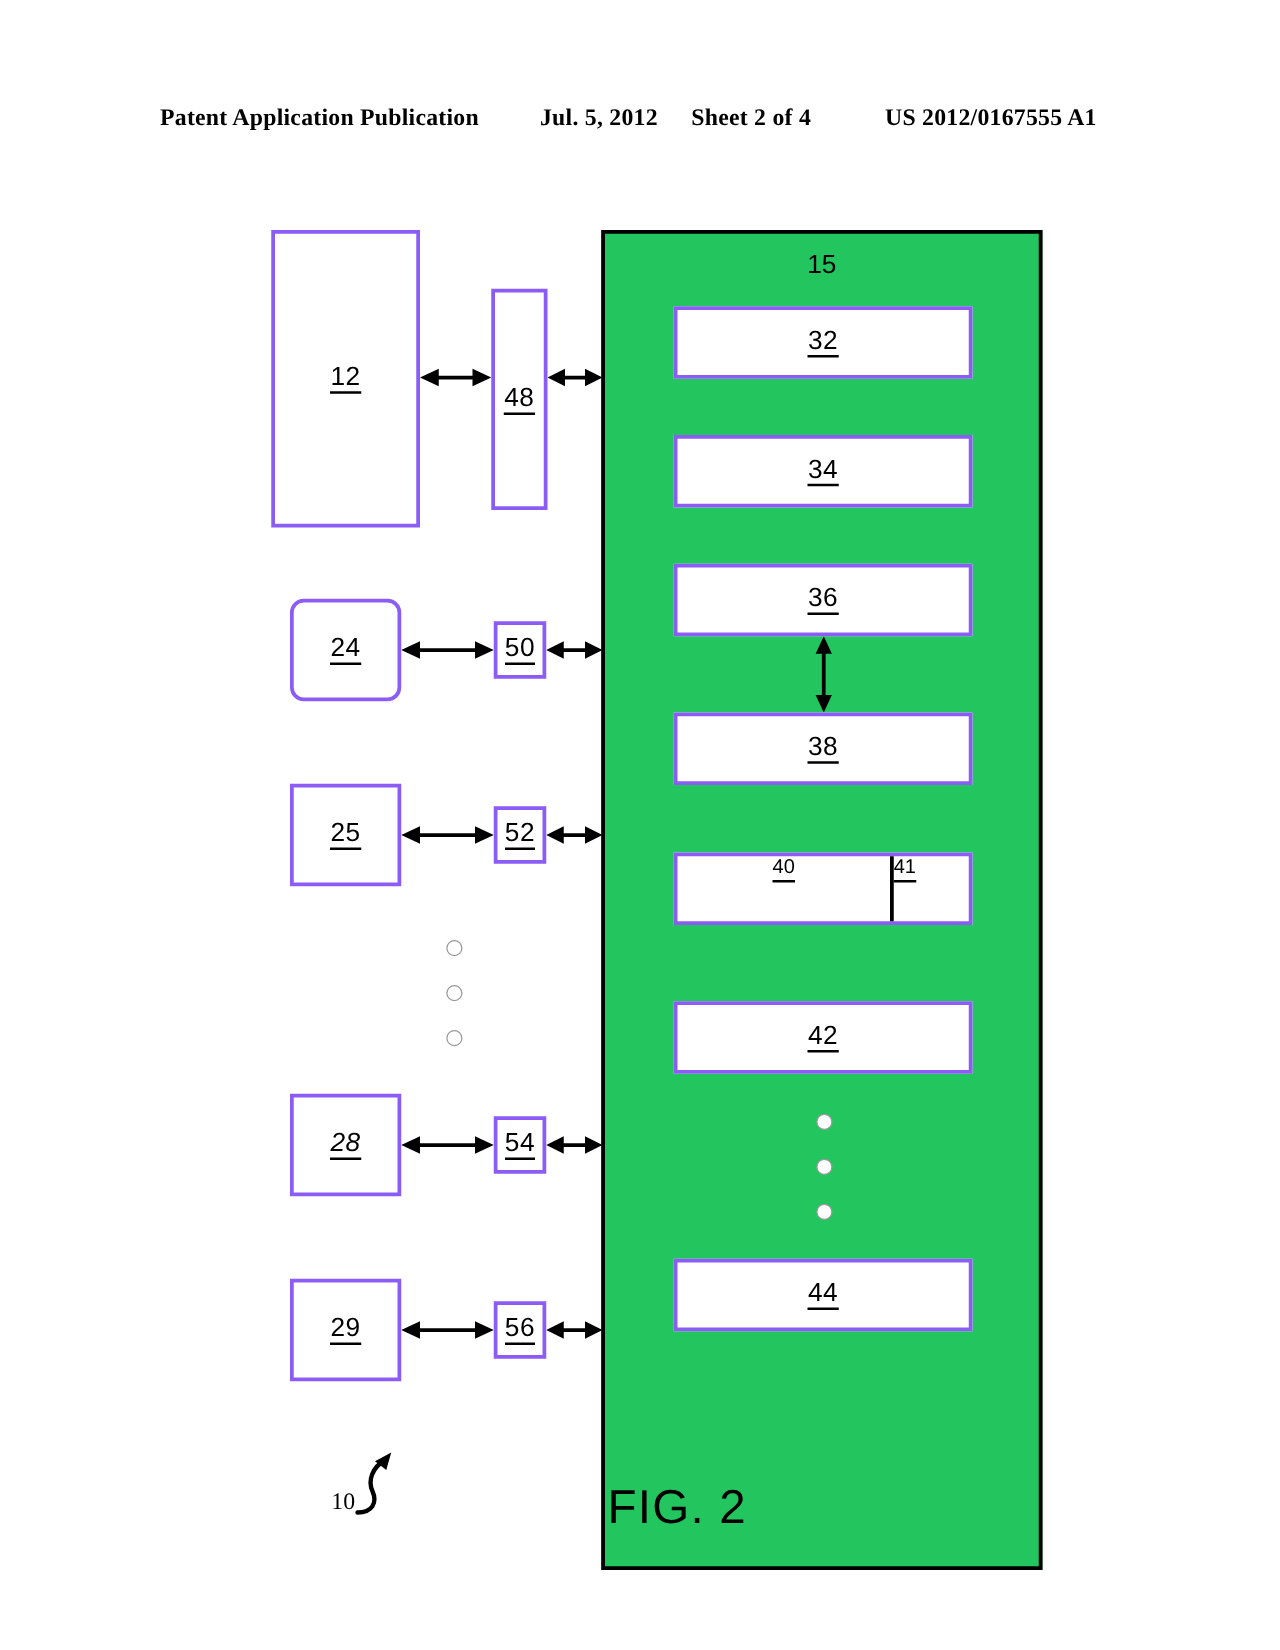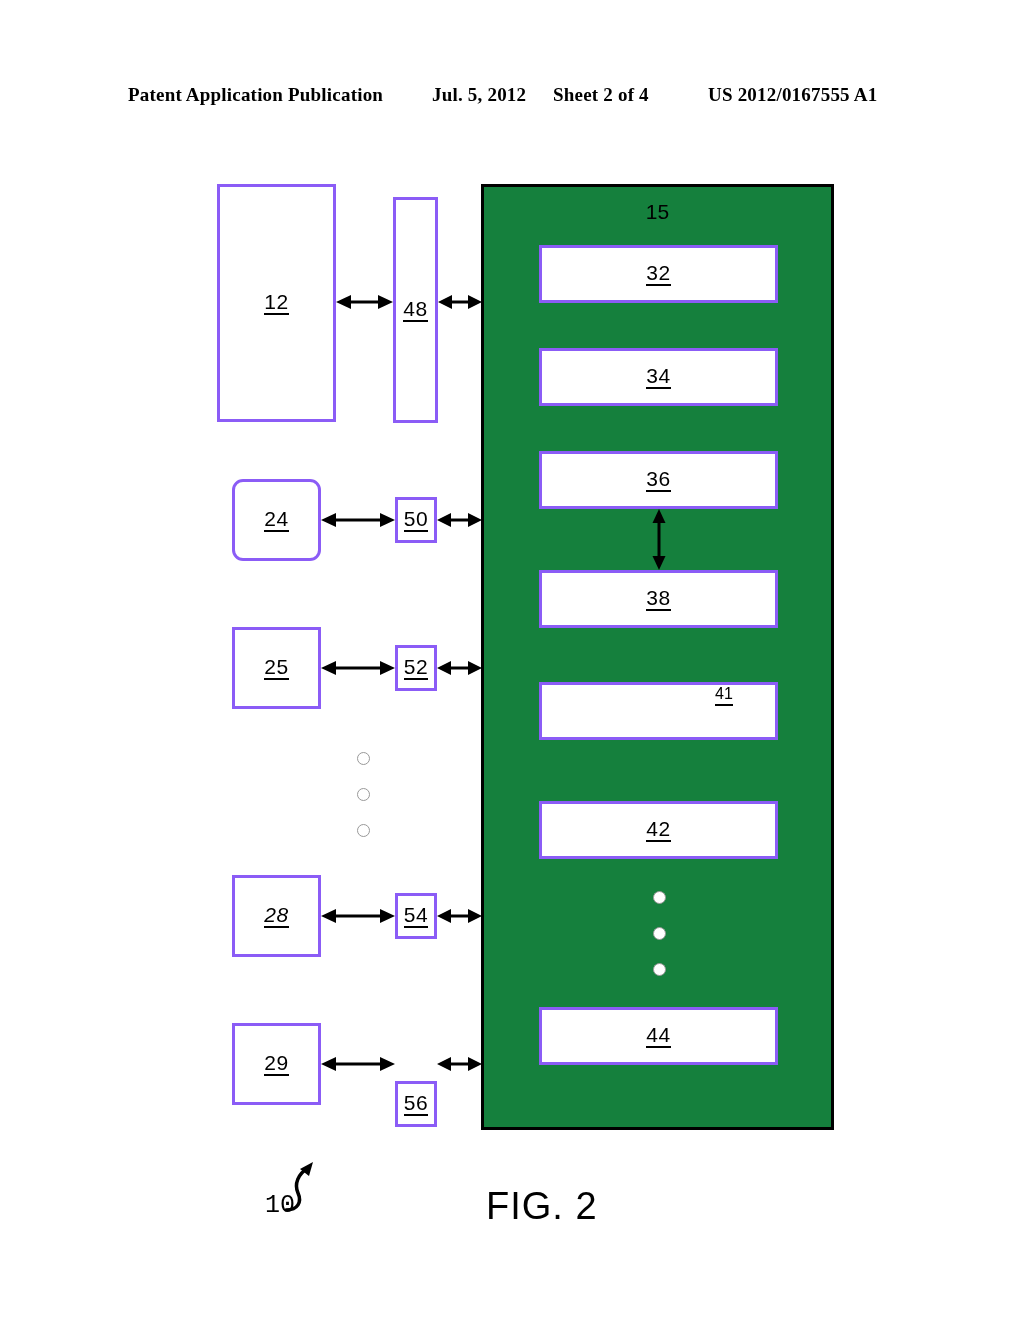--- a/index.html
+++ b/index.html
@@ -64,24 +64,24 @@
 
   
   .cell-left > .lbl { text-align: center; }
 
   
   #container-15 {
     position: absolute;
     left: 481px;
     top: 184px;
     width: 353px;
-    height: 946px;
+    height: 1072px;
     box-sizing: border-box;
     border: 3px solid #000000;
-    background: #15803d;
+    background: #22c55e;
   }
   #container-15 .free-label {
     position: absolute;
     left: 0;
     right: 0;
     top: 14px;
     text-align: center;
     font-size: 21px;
     line-height: 1;
   }
@@ -114,22 +114,22 @@
     font-family: "Liberation Sans", sans-serif;
     font-size: 38px;
     letter-spacing: 1px;
     white-space: nowrap;
     margin-left: 24px;
   }
   #ref-10 {
     position: absolute;
     left: 265px;
     top: 1191px;
-    font-family: Liberation Mono, monospace;
-    font-size: 25px;
+    font-family: Liberation Serif, serif;
+    font-size: 19px;
   }
   #lead-10 {
     position: absolute;
     left: 278px;
     top: 1160px;
   }
 </style>
 </head>
 <body>
 
@@ -153,37 +153,37 @@
 </div>
 
 <div class="dbox" id="box-28" style="left:232px; top:875px; width:89px; height:82px;font-style:italic;">
   <div class="lbl"><span>28</span></div>
 </div>
 
 <div class="dbox" id="box-29" style="left:232px; top:1023px; width:89px; height:82px;">
   <div class="lbl"><span>29</span></div>
 </div>
 
-<div class="dbox" id="box-48" style="left:393px; top:197px; width:45px; height:226px;">
+<div class="dbox" id="box-48" style="left:393px; top:231px; width:45px; height:177px;">
   <div class="lbl"><span>48</span></div>
 </div>
 
 <div class="dbox" id="box-50" style="left:395px; top:497px; width:42px; height:46px;">
   <div class="lbl"><span>50</span></div>
 </div>
 
 <div class="dbox" id="box-52" style="left:395px; top:645px; width:42px; height:46px;">
   <div class="lbl"><span>52</span></div>
 </div>
 
 <div class="dbox" id="box-54" style="left:395px; top:893px; width:42px; height:46px;">
   <div class="lbl"><span>54</span></div>
 </div>
 
-<div class="dbox" id="box-56" style="left:395px; top:1081px; width:42px; height:46px;">
+<div class="dbox" id="box-56" style="left:395px; top:1041px; width:42px; height:46px;">
   <div class="lbl"><span>56</span></div>
 </div>
 
 <div id="container-15">
   <div class="free-label"><span>15</span></div>
 
   <div class="dbox" style="left:55px; top:58px; width:239px; height:58px;">
     <div class="lbl"><span>32</span></div>
   </div>
 
@@ -201,20 +201,23 @@
       <polygon points="9,0 2.5,14 15.5,14" fill="#000"></polygon>
       <polygon points="9,61 2.5,47 15.5,47" fill="#000"></polygon>
     </svg>
   </div>
 
   <div class="dbox" style="left:55px; top:383px; width:239px; height:58px;">
     <div class="lbl"><span>38</span></div>
   </div>
 
   <div class="dbox" style="left:55px; top:495px; width:239px; height:58px;">
+    <div class="cell-left" style="position:absolute; left:0; top:0; bottom:0; width:173px; border-right:3px solid #000; box-sizing:border-box;">
+      <div class="lbl"><span>40</span></div>
+    </div>
     <div style="position:absolute; left:173px; top:0; bottom:0; right:0;">
       <div class="lbl"><span>41</span></div>
     </div>
   </div>
 
   <div class="dbox" style="left:55px; top:614px; width:239px; height:58px;">
     <div class="lbl"><span>42</span></div>
   </div>
 
   <div class="dots" style="left:169px; top:704px; width:13px; height:90px;">

